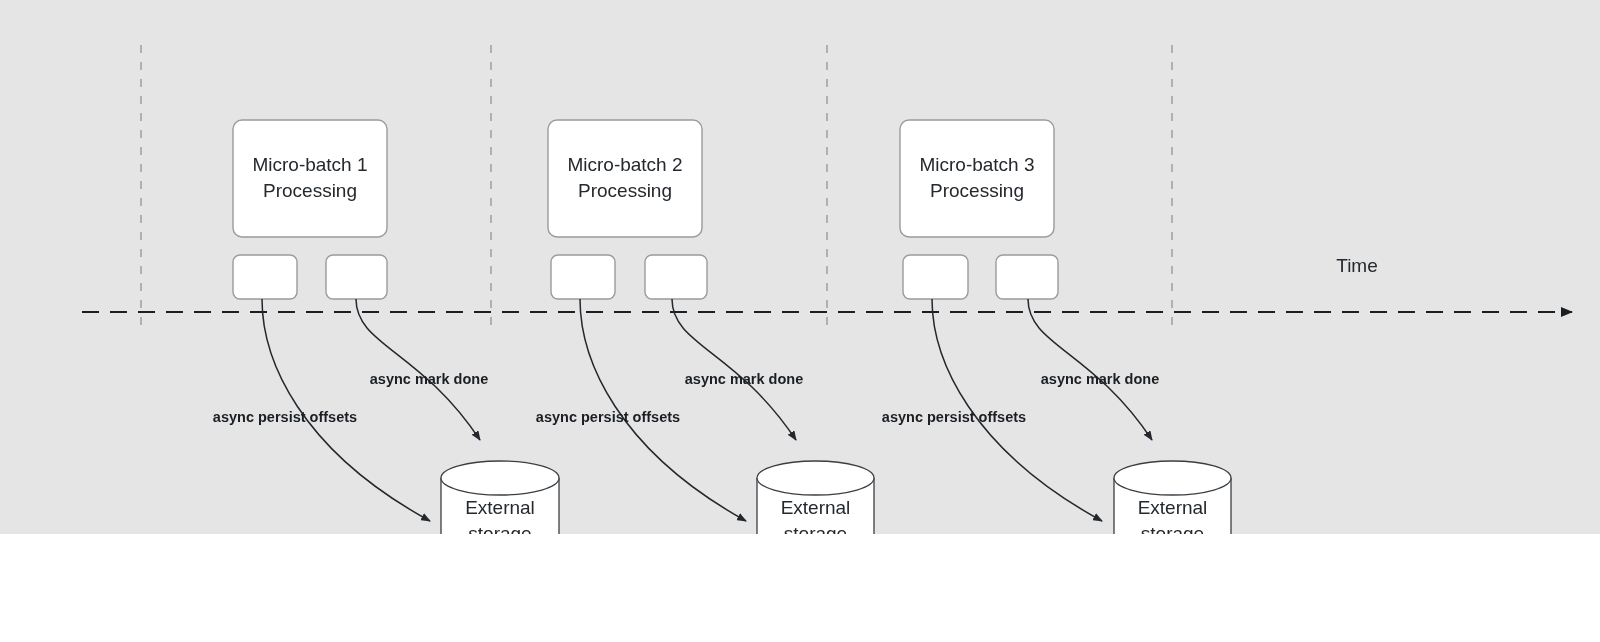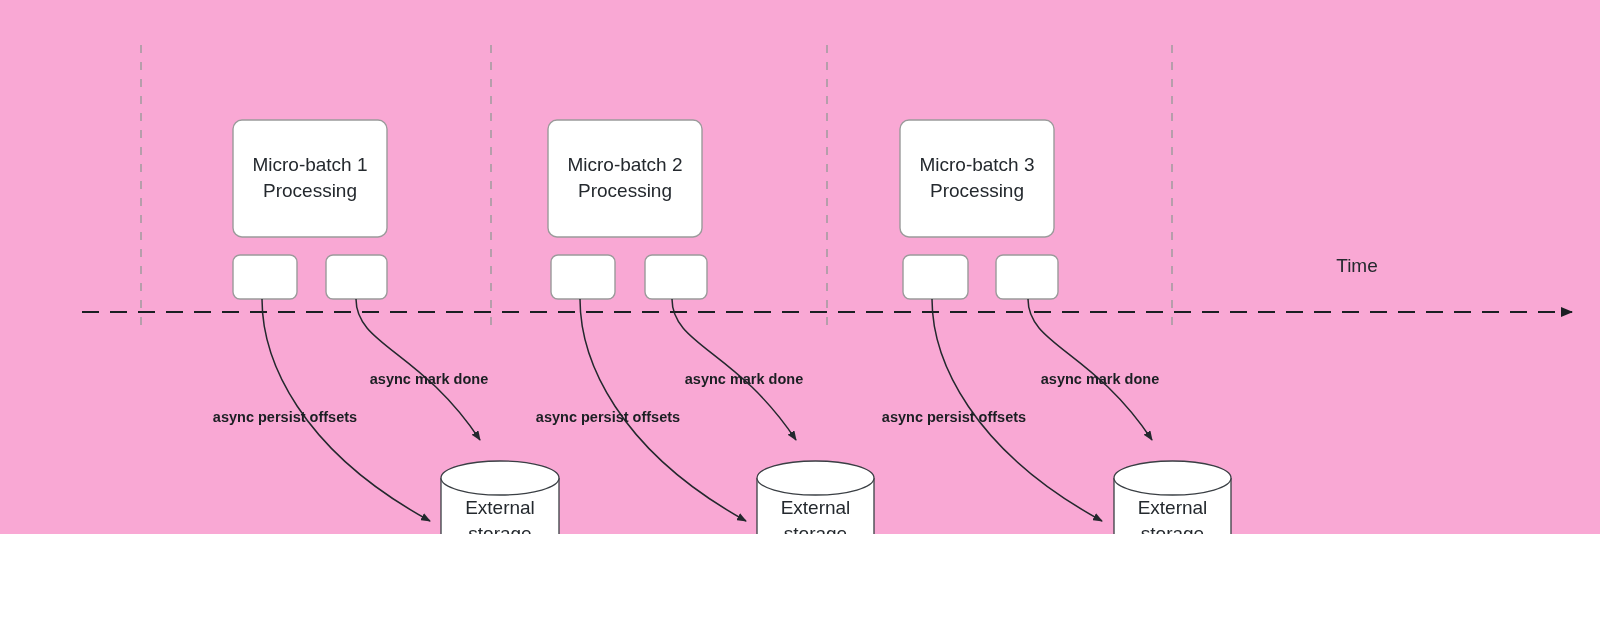--- a/index.html
+++ b/index.html
@@ -7,21 +7,21 @@
     padding: 0;
     background: #ffffff;
   }
   body {
     font-family: "Liberation Sans", sans-serif;
   }
   #canvas {
     position: relative;
     width: 1600px;
     height: 534px;
-    background: #f9a8d4;
+    background: #e5e5e5;
     overflow: hidden;
   }
   #diagram-svg {
     position: absolute;
     left: 0;
     top: 0;
     width: 1600px;
     height: 642px;
   }
   .node-label {

